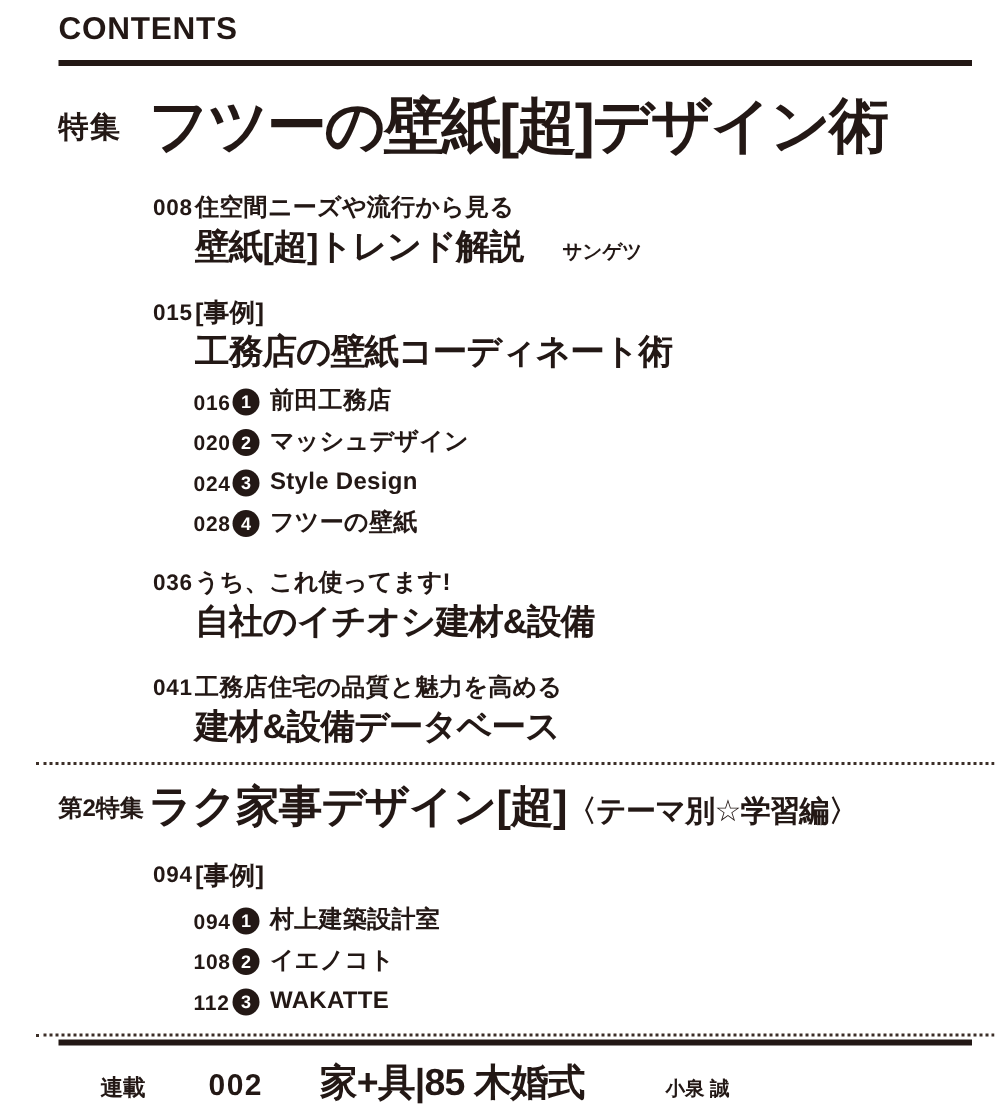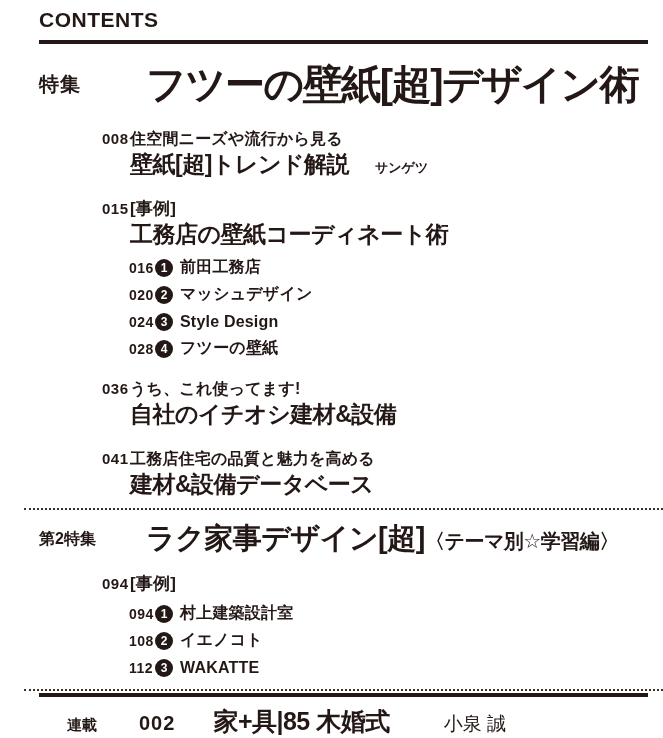--- a/index.html
+++ b/index.html
@@ -19,21 +19,21 @@
   .double-rule {
     height:3px; border-top:2px solid #231815; border-bottom:2px solid #231815;
     margin-top:8px;
   }
   .double-rule.bottom {
     position:absolute; left:15px; right:15px; bottom:5px;
     border-top:3px solid #231815; border-bottom:1px solid #231815; height:3px;
   }
 
   
-  .feature-head { display:flex; align-items:center; margin-top:16px;gap:47px; }
+  .feature-head { display:flex; align-items:center; margin-top:16px; }
   .f-label { font-weight:800; flex:0 0 auto; }
   .f-label.lg { font-size:20px; width:60px; letter-spacing:1px; }
   .f-label.md { font-size:16px; width:60px; }
   .f-title { font-size:40px; font-weight:900; letter-spacing:-1.5px; line-height:48px; white-space:nowrap; }
   .f-title2 { font-size:29px; font-weight:900; letter-spacing:-.5px; line-height:36px; white-space:nowrap; }
   .f-subtitle { font-size:20px; font-weight:900; letter-spacing:-.5px; }
 
   
   .items { margin-left:63px; }
   .item { margin-top:20px; }
@@ -59,21 +59,21 @@
   
   .dotted-rule {
     border-top:2px dotted #3c2f28; margin:10px -15px 0 -15px;
   }
 
   
   .serial-row { display:flex; align-items:baseline; margin-top:14px; margin-left:28px;gap:20px; }
   .serial-label { font-size:15px; font-weight:800; }
   .serial-pnum { font-size:20px; font-weight:800; margin-left:22px; letter-spacing:1px; }
   .serial-title { font-size:25px; font-weight:900; margin-left:18px; letter-spacing:-.5px; white-space:nowrap; }
-  .serial-credit { font-size:19px; font-weight:400; margin-left:34px; }
+  .serial-credit { font-size:13px; font-weight:700; margin-left:34px; }
 </style>
 </head>
 <body>
 
 <div class="page">
 
   <h1 class="contents-title">CONTENTS</h1>
   <div class="double-rule"></div>
 
   <section>

